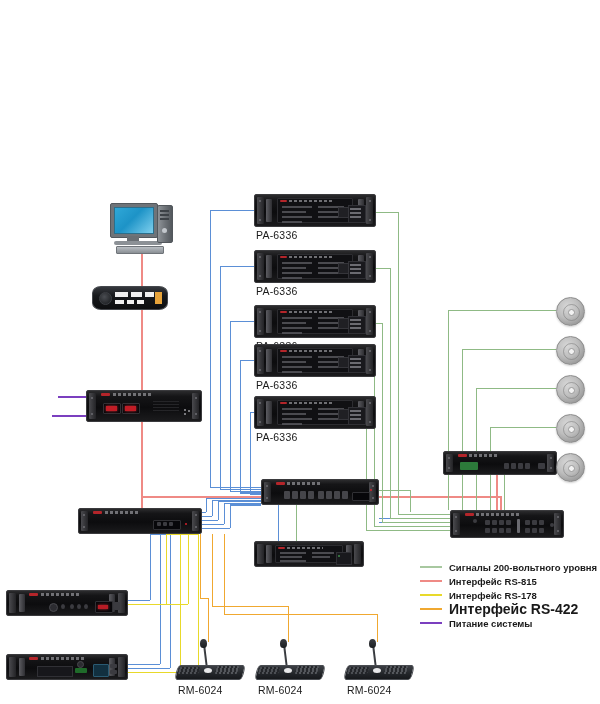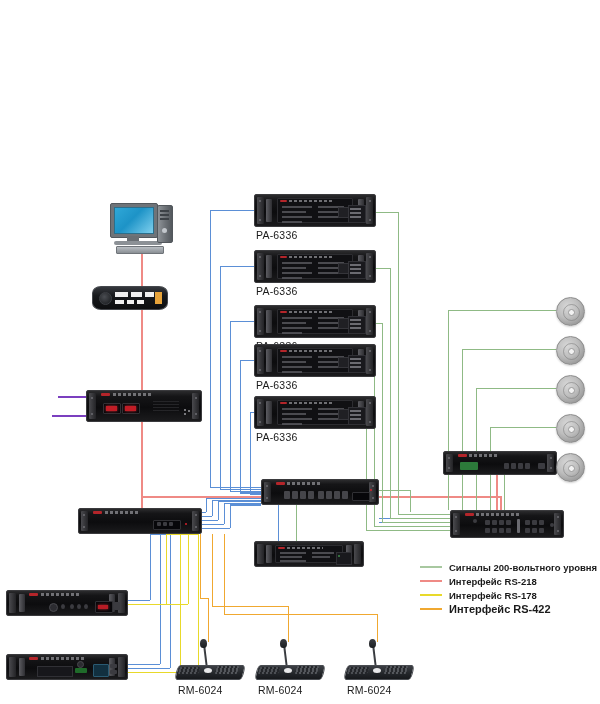--- a/index.html
+++ b/index.html
@@ -557,25 +557,29 @@
       <div class="lbl" style="left: 347px; top: 684px;">RM-6024</div>
     </div>
 
   <div id="legend" style="position:absolute;left:420px;top:560px;">
       <div style="display: flex; align-items: center; height: 14px;">
         <span style="display: inline-block; width: 22px; height: 2.5px; background: rgb(168, 200, 160); margin-right: 7px; flex: 0 0 auto;"></span>
         <span style="font-size: 9.5px; color: rgb(26, 26, 26); white-space: nowrap; font-weight: bold;">Сигналы 200-вольтного уровня</span>
       </div>
       <div style="display: flex; align-items: center; height: 14px;">
         <span style="display: inline-block; width: 22px; height: 2.5px; background: rgb(239, 138, 133); margin-right: 7px; flex: 0 0 auto;"></span>
-        <span style="font-size: 9.5px; color: rgb(26, 26, 26); white-space: nowrap; font-weight: bold;">Интерфейс RS-218</span>
+        <span style="font-size: 9.5px; color: rgb(26, 26, 26); white-space: nowrap; font-weight: bold;">Интерфейс RS-815</span>
       </div>
       <div style="display: flex; align-items: center; height: 14px;">
         <span style="display: inline-block; width: 22px; height: 2.5px; background: rgb(232, 217, 42); margin-right: 7px; flex: 0 0 auto;"></span>
         <span style="font-size: 9.5px; color: rgb(26, 26, 26); white-space: nowrap; font-weight: bold;">Интерфейс RS-178</span>
       </div>
       <div style="display: flex; align-items: center; height: 14px;">
         <span style="display: inline-block; width: 22px; height: 2.5px; background: rgb(240, 168, 48); margin-right: 7px; flex: 0 0 auto;"></span>
-        <span style="font-size: 11px; color: rgb(26, 26, 26); white-space: nowrap; font-weight: bold;">Интерфейс RS-422</span>
+        <span style="font-size: 14px; color: rgb(26, 26, 26); white-space: nowrap; font-weight: bold;">Интерфейс RS-422</span>
+      </div>
+      <div style="display: flex; align-items: center; height: 14px;">
+        <span style="display: inline-block; width: 22px; height: 2.5px; background: rgb(123, 63, 191); margin-right: 7px; flex: 0 0 auto;"></span>
+        <span style="font-size: 9.5px; color: rgb(26, 26, 26); white-space: nowrap; font-weight: bold;">Питание системы</span>
       </div>
     </div>
 
 </div>
 
 </body></html>

